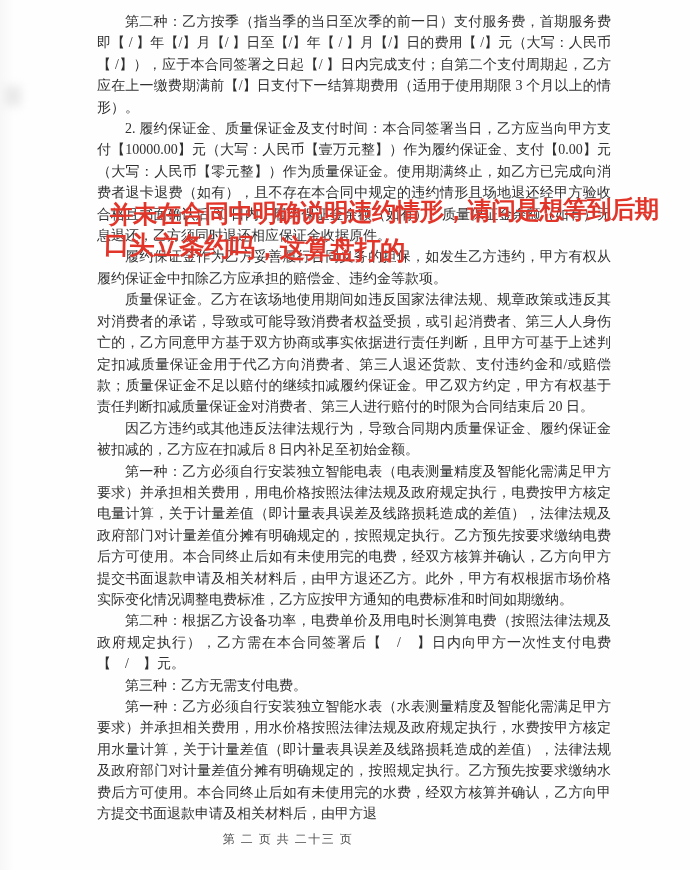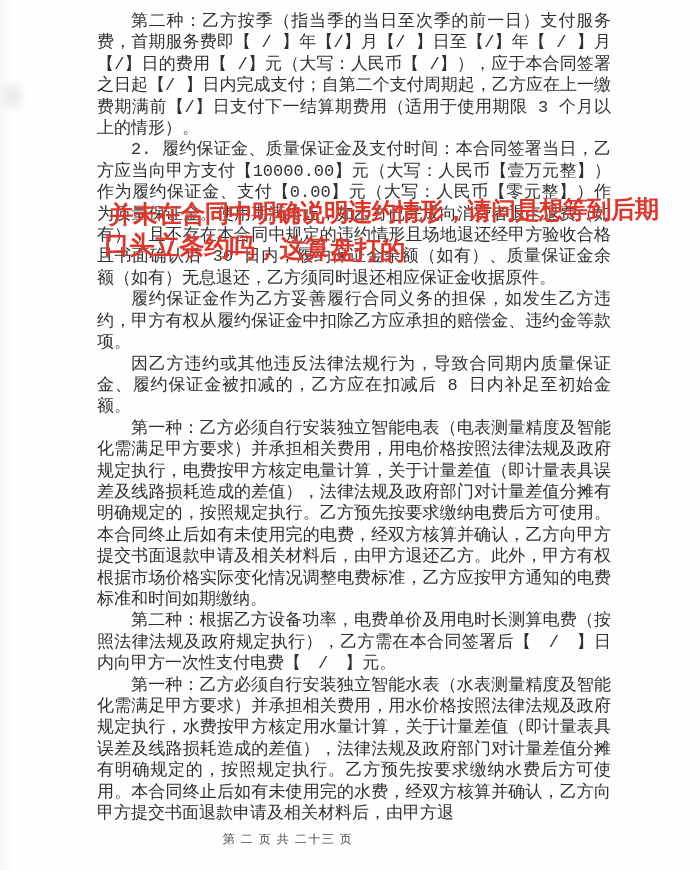--- a/index.html
+++ b/index.html
@@ -13,22 +13,22 @@
     position: absolute; inset: 0;
     background: linear-gradient(90deg, #f7f7f7 0px, #fefefe 14px, #fefefe 100%);
   }
   .smudge {
     position: absolute; left: 5px; top: 86px;
     width: 16px; height: 20px;
     background: #d8d8d8; filter: blur(5px); opacity: .55;
   }
   .doc {
     position: absolute; left: 97px; top: 11px; width: 514px;
-    font-family: Liberation Mono, monospace;
-    font-size: 17px; line-height: 21.4px;
+    font-family: Liberation Serif, serif;
+    font-size: 14px; line-height: 21.4px;
     color: #303030;
     text-align: justify;
   }
   .para {
     margin: 0; text-indent: 2em;
     text-justify: inter-ideograph;
   }
   .footer {
     position: absolute; left: 0; width: 576px; top: 831px;
     text-align: center;
@@ -57,23 +57,25 @@
 </head>
 <body>
 
 <div class="page">
   <div class="smudge"></div>
 
   <div class="doc">
       <p class="para">第二种：乙方按季（指当季的当日至次季的前一日）支付服务费，首期服务费即【 / 】年【/】月【/ 】日至【/】年【 / 】月【/】日的费用【 /】元（大写：人民币【 /】），应于本合同签署之日起【/ 】日内完成支付；自第二个支付周期起，乙方应在上一缴费期满前【/】日支付下一结算期费用（适用于使用期限 3 个月以上的情形）。</p>
       <p class="para">2. 履约保证金、质量保证金及支付时间：本合同签署当日，乙方应当向甲方支付【10000.00】元（大写：人民币【壹万元整】）作为履约保证金、支付【0.00】元（大写：人民币【零元整】）作为质量保证金。使用期满终止，如乙方已完成向消费者退卡退费（如有），且不存在本合同中规定的违约情形且场地退还经甲方验收合格且书面确认后 30 日内，履约保证金余额（如有）、质量保证金余额（如有）无息退还，乙方须同时退还相应保证金收据原件。</p>
       <p class="para">履约保证金作为乙方妥善履行合同义务的担保，如发生乙方违约，甲方有权从履约保证金中扣除乙方应承担的赔偿金、违约金等款项。</p>
+      <p class="para">质量保证金。乙方在该场地使用期间如违反国家法律法规、规章政策或违反其对消费者的承诺，导致或可能导致消费者权益受损，或引起消费者、第三人人身伤亡的，乙方同意甲方基于双方协商或事实依据进行责任判断，且甲方可基于上述判定扣减质量保证金用于代乙方向消费者、第三人退还货款、支付违约金和/或赔偿款；质量保证金不足以赔付的继续扣减履约保证金。甲乙双方约定，甲方有权基于责任判断扣减质量保证金对消费者、第三人进行赔付的时限为合同结束后 20 日。</p>
       <p class="para">因乙方违约或其他违反法律法规行为，导致合同期内质量保证金、履约保证金被扣减的，乙方应在扣减后 8 日内补足至初始金额。</p>
       <p class="para">第一种：乙方必须自行安装独立智能电表（电表测量精度及智能化需满足甲方要求）并承担相关费用，用电价格按照法律法规及政府规定执行，电费按甲方核定电量计算，关于计量差值（即计量表具误差及线路损耗造成的差值），法律法规及政府部门对计量差值分摊有明确规定的，按照规定执行。乙方预先按要求缴纳电费后方可使用。本合同终止后如有未使用完的电费，经双方核算并确认，乙方向甲方提交书面退款申请及相关材料后，由甲方退还乙方。此外，甲方有权根据市场价格实际变化情况调整电费标准，乙方应按甲方通知的电费标准和时间如期缴纳。</p>
       <p class="para">第二种：根据乙方设备功率，电费单价及用电时长测算电费（按照法律法规及政府规定执行），乙方需在本合同签署后【　/　】日内向甲方一次性支付电费【　/　】元。</p>
+      <p class="para">第三种：乙方无需支付电费。</p>
       <p class="para">第一种：乙方必须自行安装独立智能水表（水表测量精度及智能化需满足甲方要求）并承担相关费用，用水价格按照法律法规及政府规定执行，水费按甲方核定用水量计算，关于计量差值（即计量表具误差及线路损耗造成的差值），法律法规及政府部门对计量差值分摊有明确规定的，按照规定执行。乙方预先按要求缴纳水费后方可使用。本合同终止后如有未使用完的水费，经双方核算并确认，乙方向甲方提交书面退款申请及相关材料后，由甲方退</p>
     </div>
 
   <div class="red-note red-note-1" style="color: rgb(226, 53, 42);">并未在合同中明确说明违约情形，请问是想等到后期</div>
 
   <div class="red-note red-note-2" style="color: rgb(226, 53, 42);">口头立条约吗，这算盘打的</div>
 
   <div class="footer">第 二 页 共 二十三 页</div>
 </div>
 

